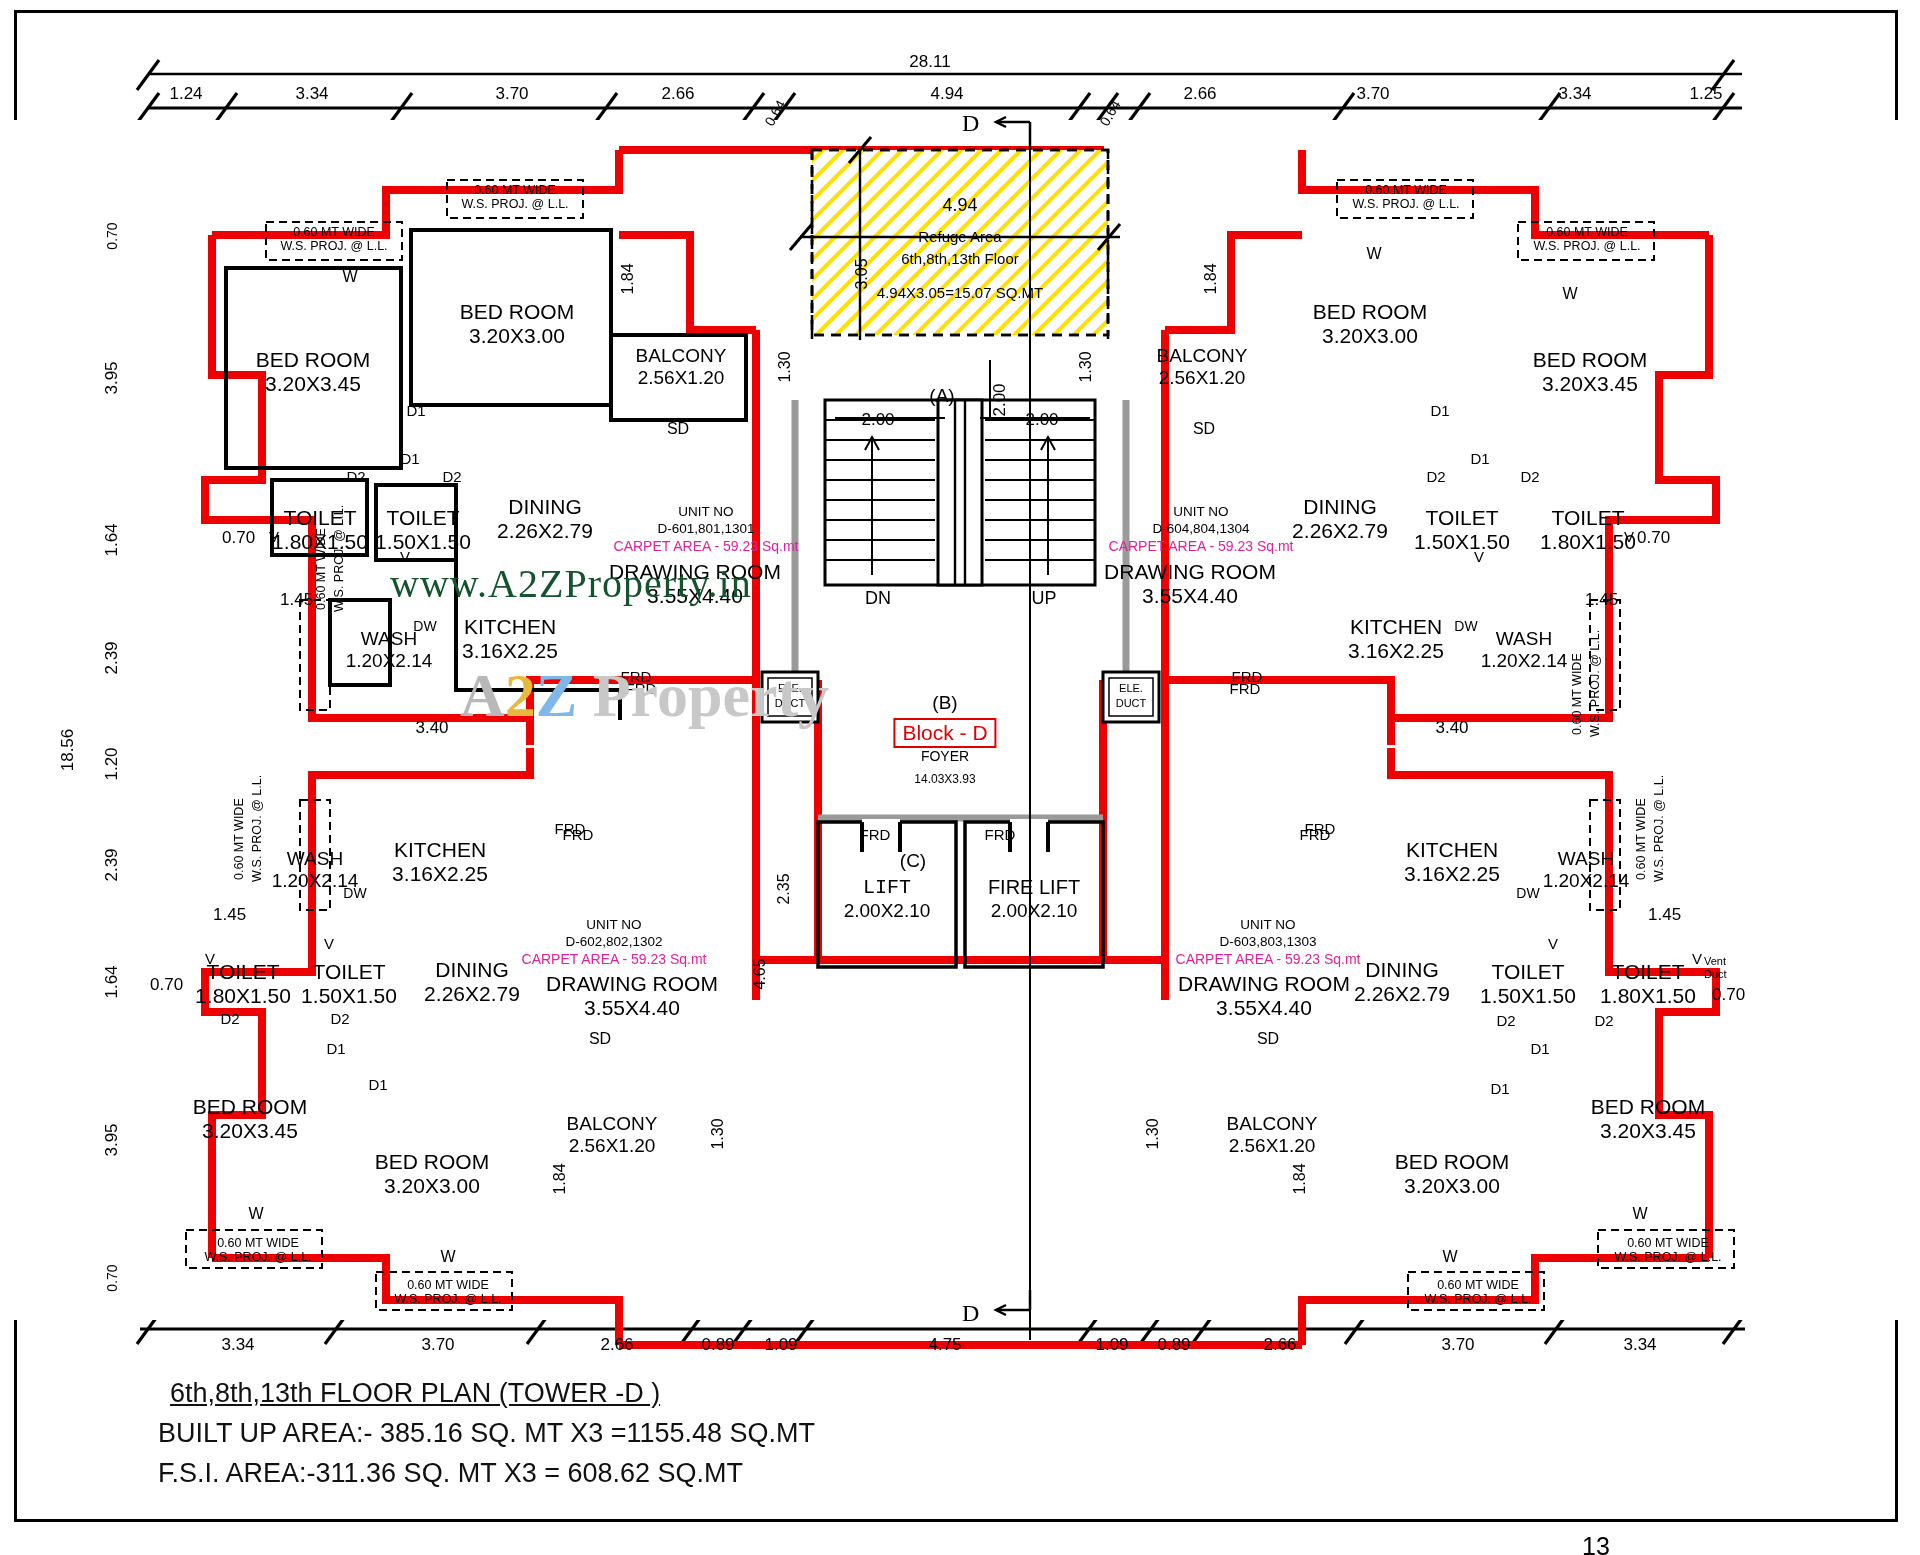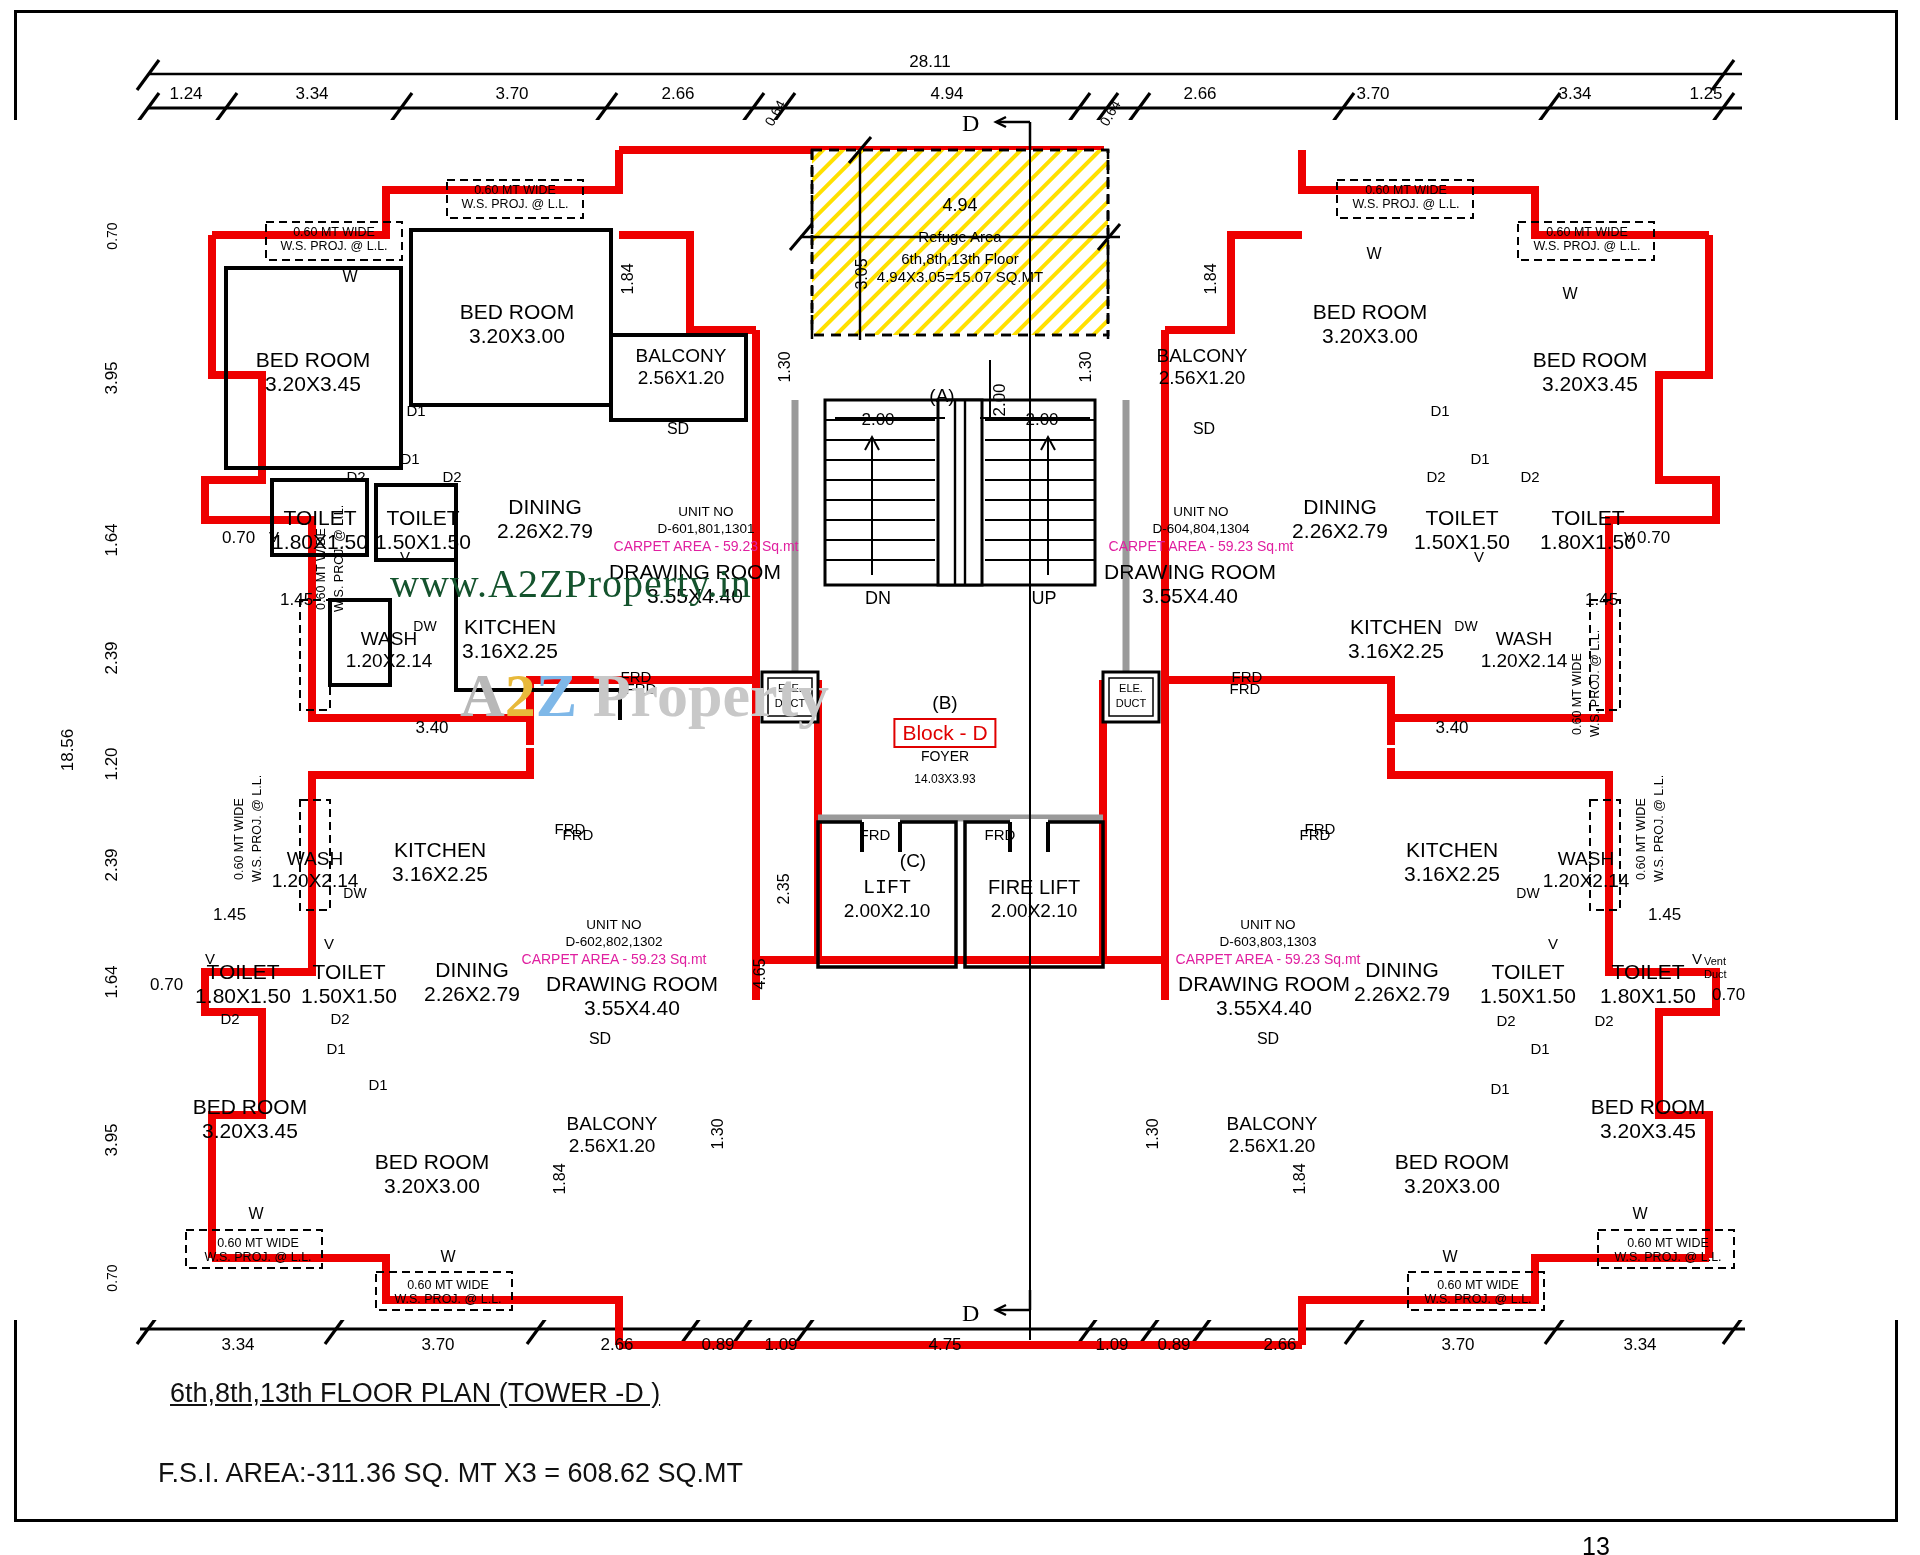--- a/index.html
+++ b/index.html
@@ -343,21 +343,21 @@
   <div class="txt dimv" style="left:112px;top:754px;">1.20</div>
   <div class="txt dimv" style="left:112px;top:855px;">2.39</div>
   <div class="txt dimv" style="left:112px;top:972px;">1.64</div>
   <div class="txt dimv" style="left:112px;top:1130px;">3.95</div>
   <div class="txt dimv" style="left:112px;top:1270px;font-size:14px;">0.70</div>
 
   <div class="txt c" style="left:960px;top:195px;font-size:18px;">4.94</div>
   <div class="txt dimv" style="left:862px;top:265px;font-size:16px;">3.05</div>
   <div class="txt c" style="left:960px;top:228px;font-size:15px;">Refuge Area</div>
   <div class="txt c" style="left:960px;top:250px;font-size:15px;">6th,8th,13th Floor</div>
-  <div class="txt c" style="left:960px;top:268px;font-size:15px;">4.94X3.05=15.07 SQ.MT</div>
+  <div class="txt c" style="left:960px;top:284px;font-size:15px;">4.94X3.05=15.07 SQ.MT</div>
 
   <div class="txt c" style="left:942px;top:385px;font-size:19px;">(A)</div>
   <div class="txt c" style="left:878px;top:588px;font-size:18px;">DN</div>
   <div class="txt c" style="left:1044px;top:588px;font-size:18px;">UP</div>
   <div class="txt dim c" style="left:878px;top:410px;">2.00</div>
   <div class="txt dim c" style="left:1042px;top:410px;">2.00</div>
   <div class="txt dimv" style="left:1000px;top:390px;">2.00</div>
 
   <div class="txt c" style="left:945px;top:692px;font-size:19px;">(B)</div>
   <div class="blockd" style="left:945px;top:718px;">Block - D</div>
@@ -681,16 +681,17 @@
 
   <div class="wm wm1" style="left:390px;top:560px;">www.A2ZProperty.in</div>
   <div class="wm wm2" style="left:460px;top:660px;">
     <span style="color:#b8b8b8;">A</span><span style="color:#e8b93a;">2</span><span style="color:#7fb8e8;">Z</span>
     <span style="color:#c8c8c8;"> Property</span>
   </div>
 
   <div class="title" style="left:170px;top:1378px;">
     <u>6th,8th,13th FLOOR PLAN (TOWER -D )</u>
   </div>
+  <div class="title" style="left:158px;top:1418px;">BUILT UP AREA:- 385.16 SQ. MT X3 =1155.48 SQ.MT</div>
   <div class="title" style="left:158px;top:1458px;">F.S.I.   AREA:-311.36 SQ. MT X3 =  608.62 SQ.MT</div>
   <div class="pageno" style="left:1582px;top:1532px;">13</div>
 
 </div>
 
 </body></html>

